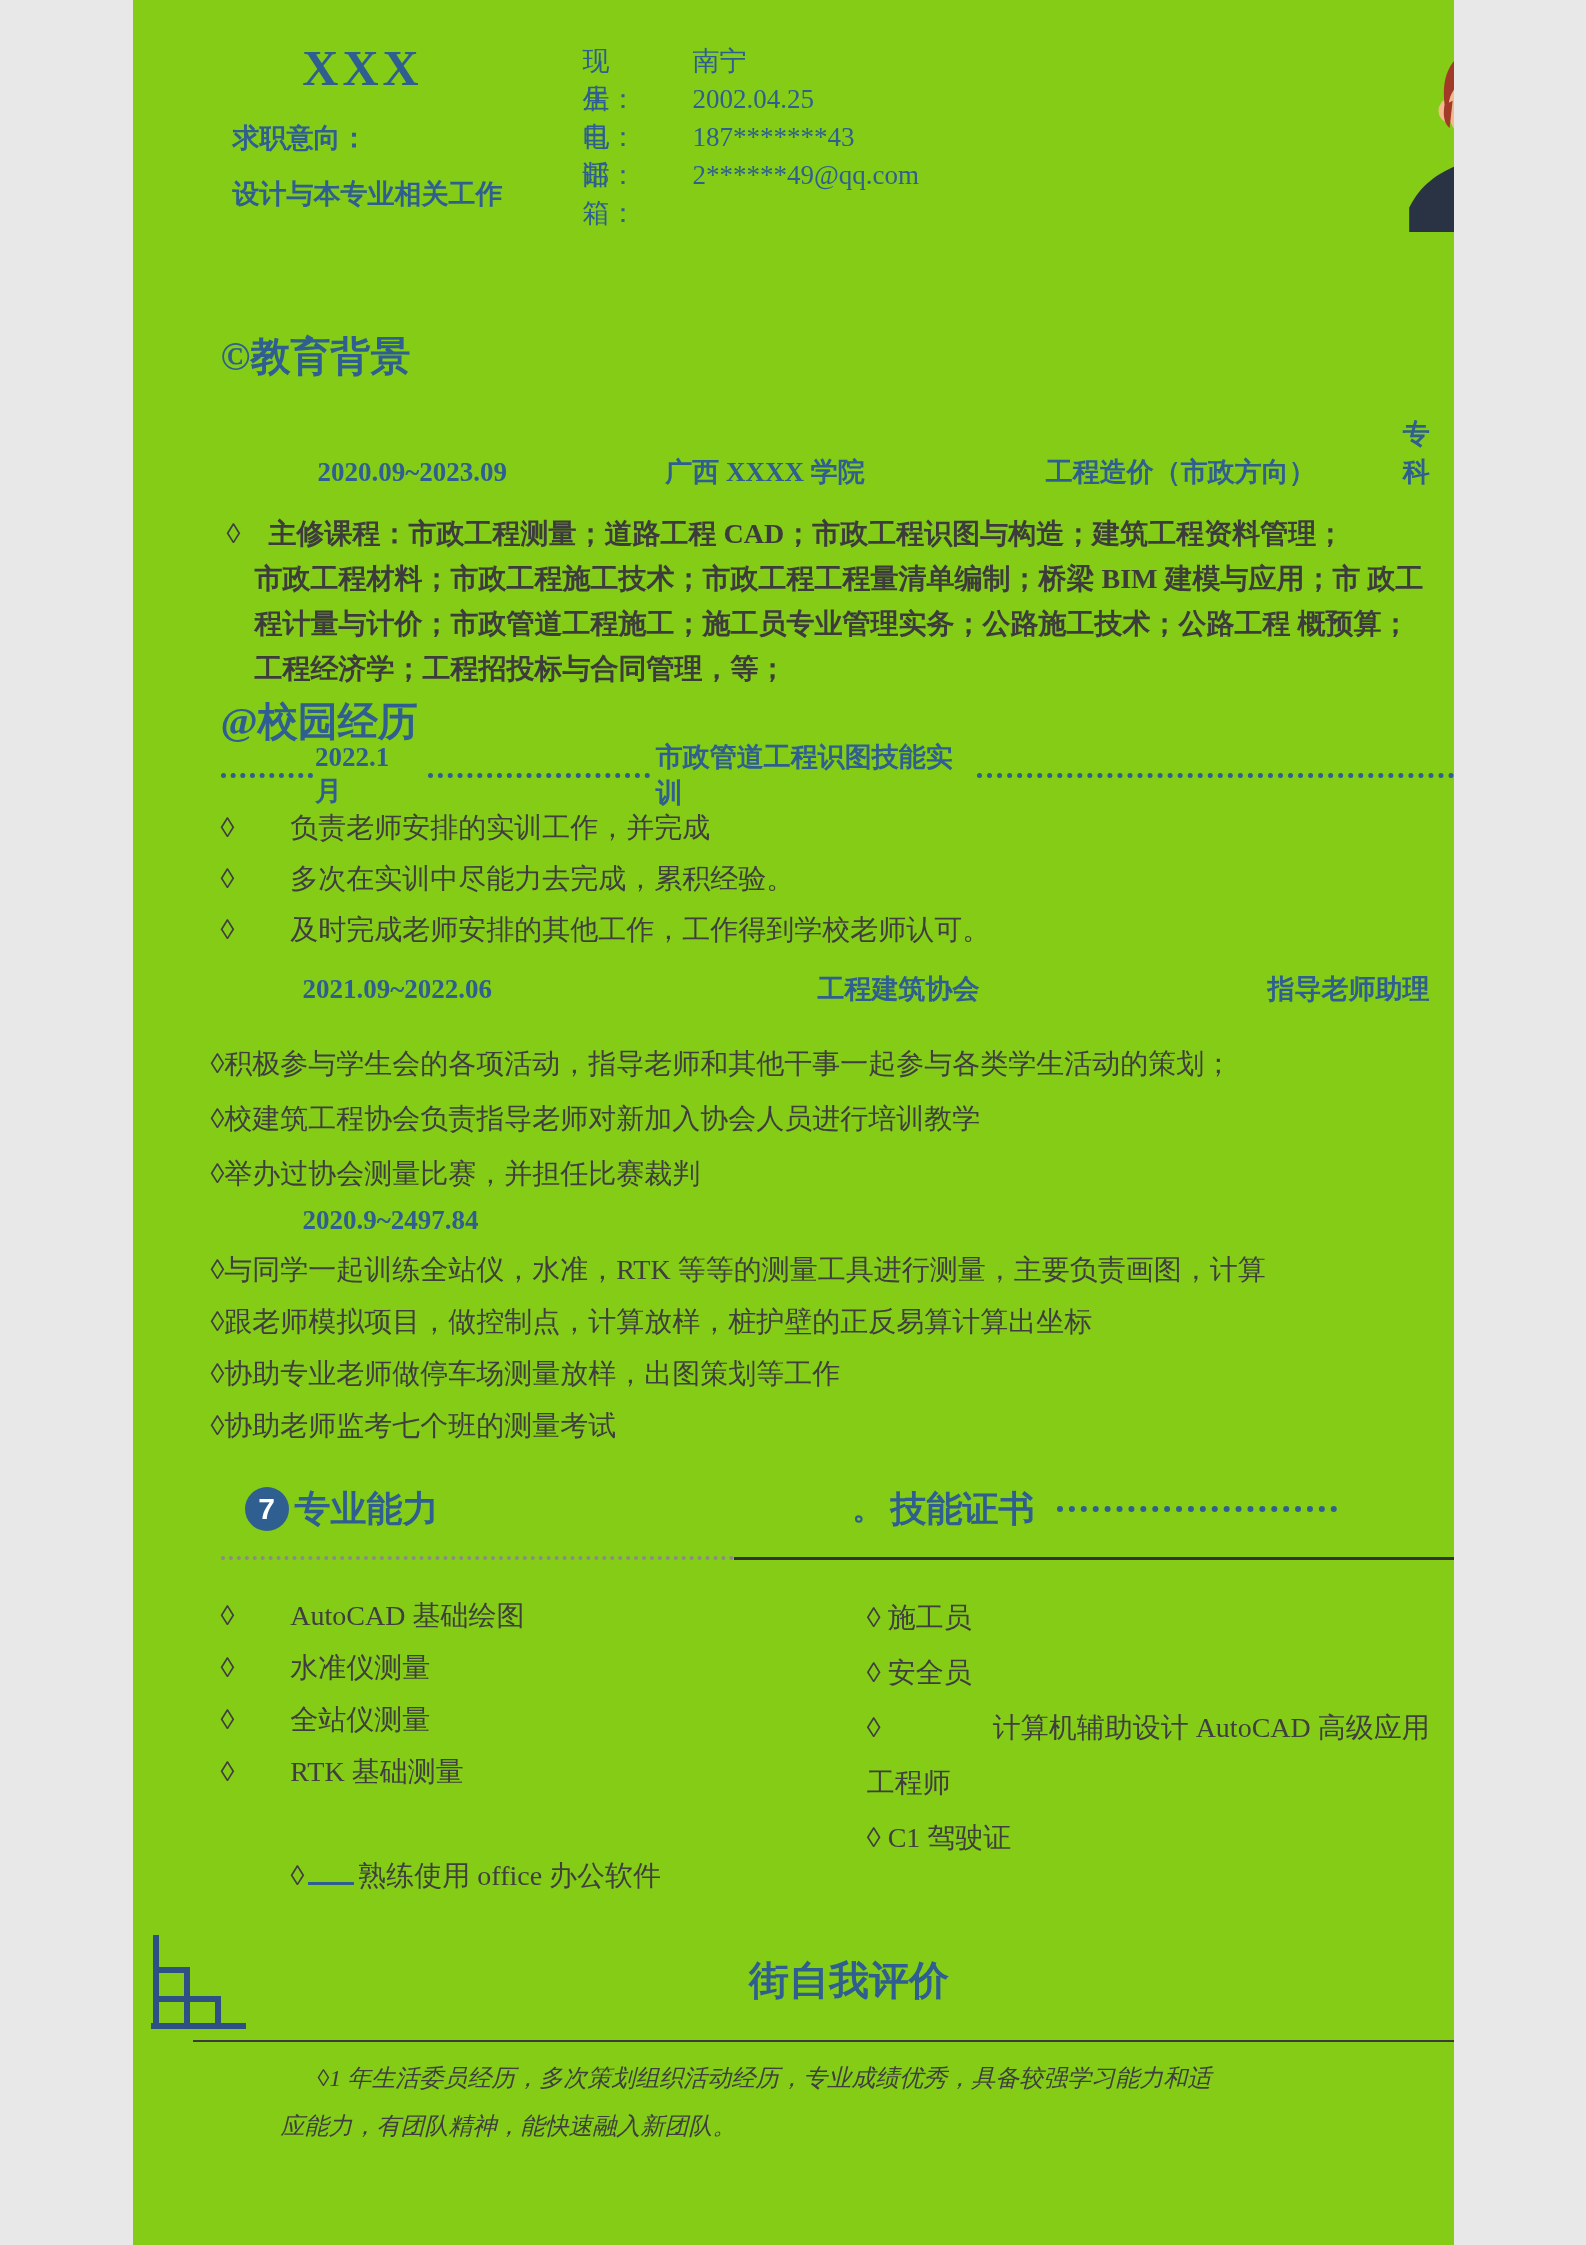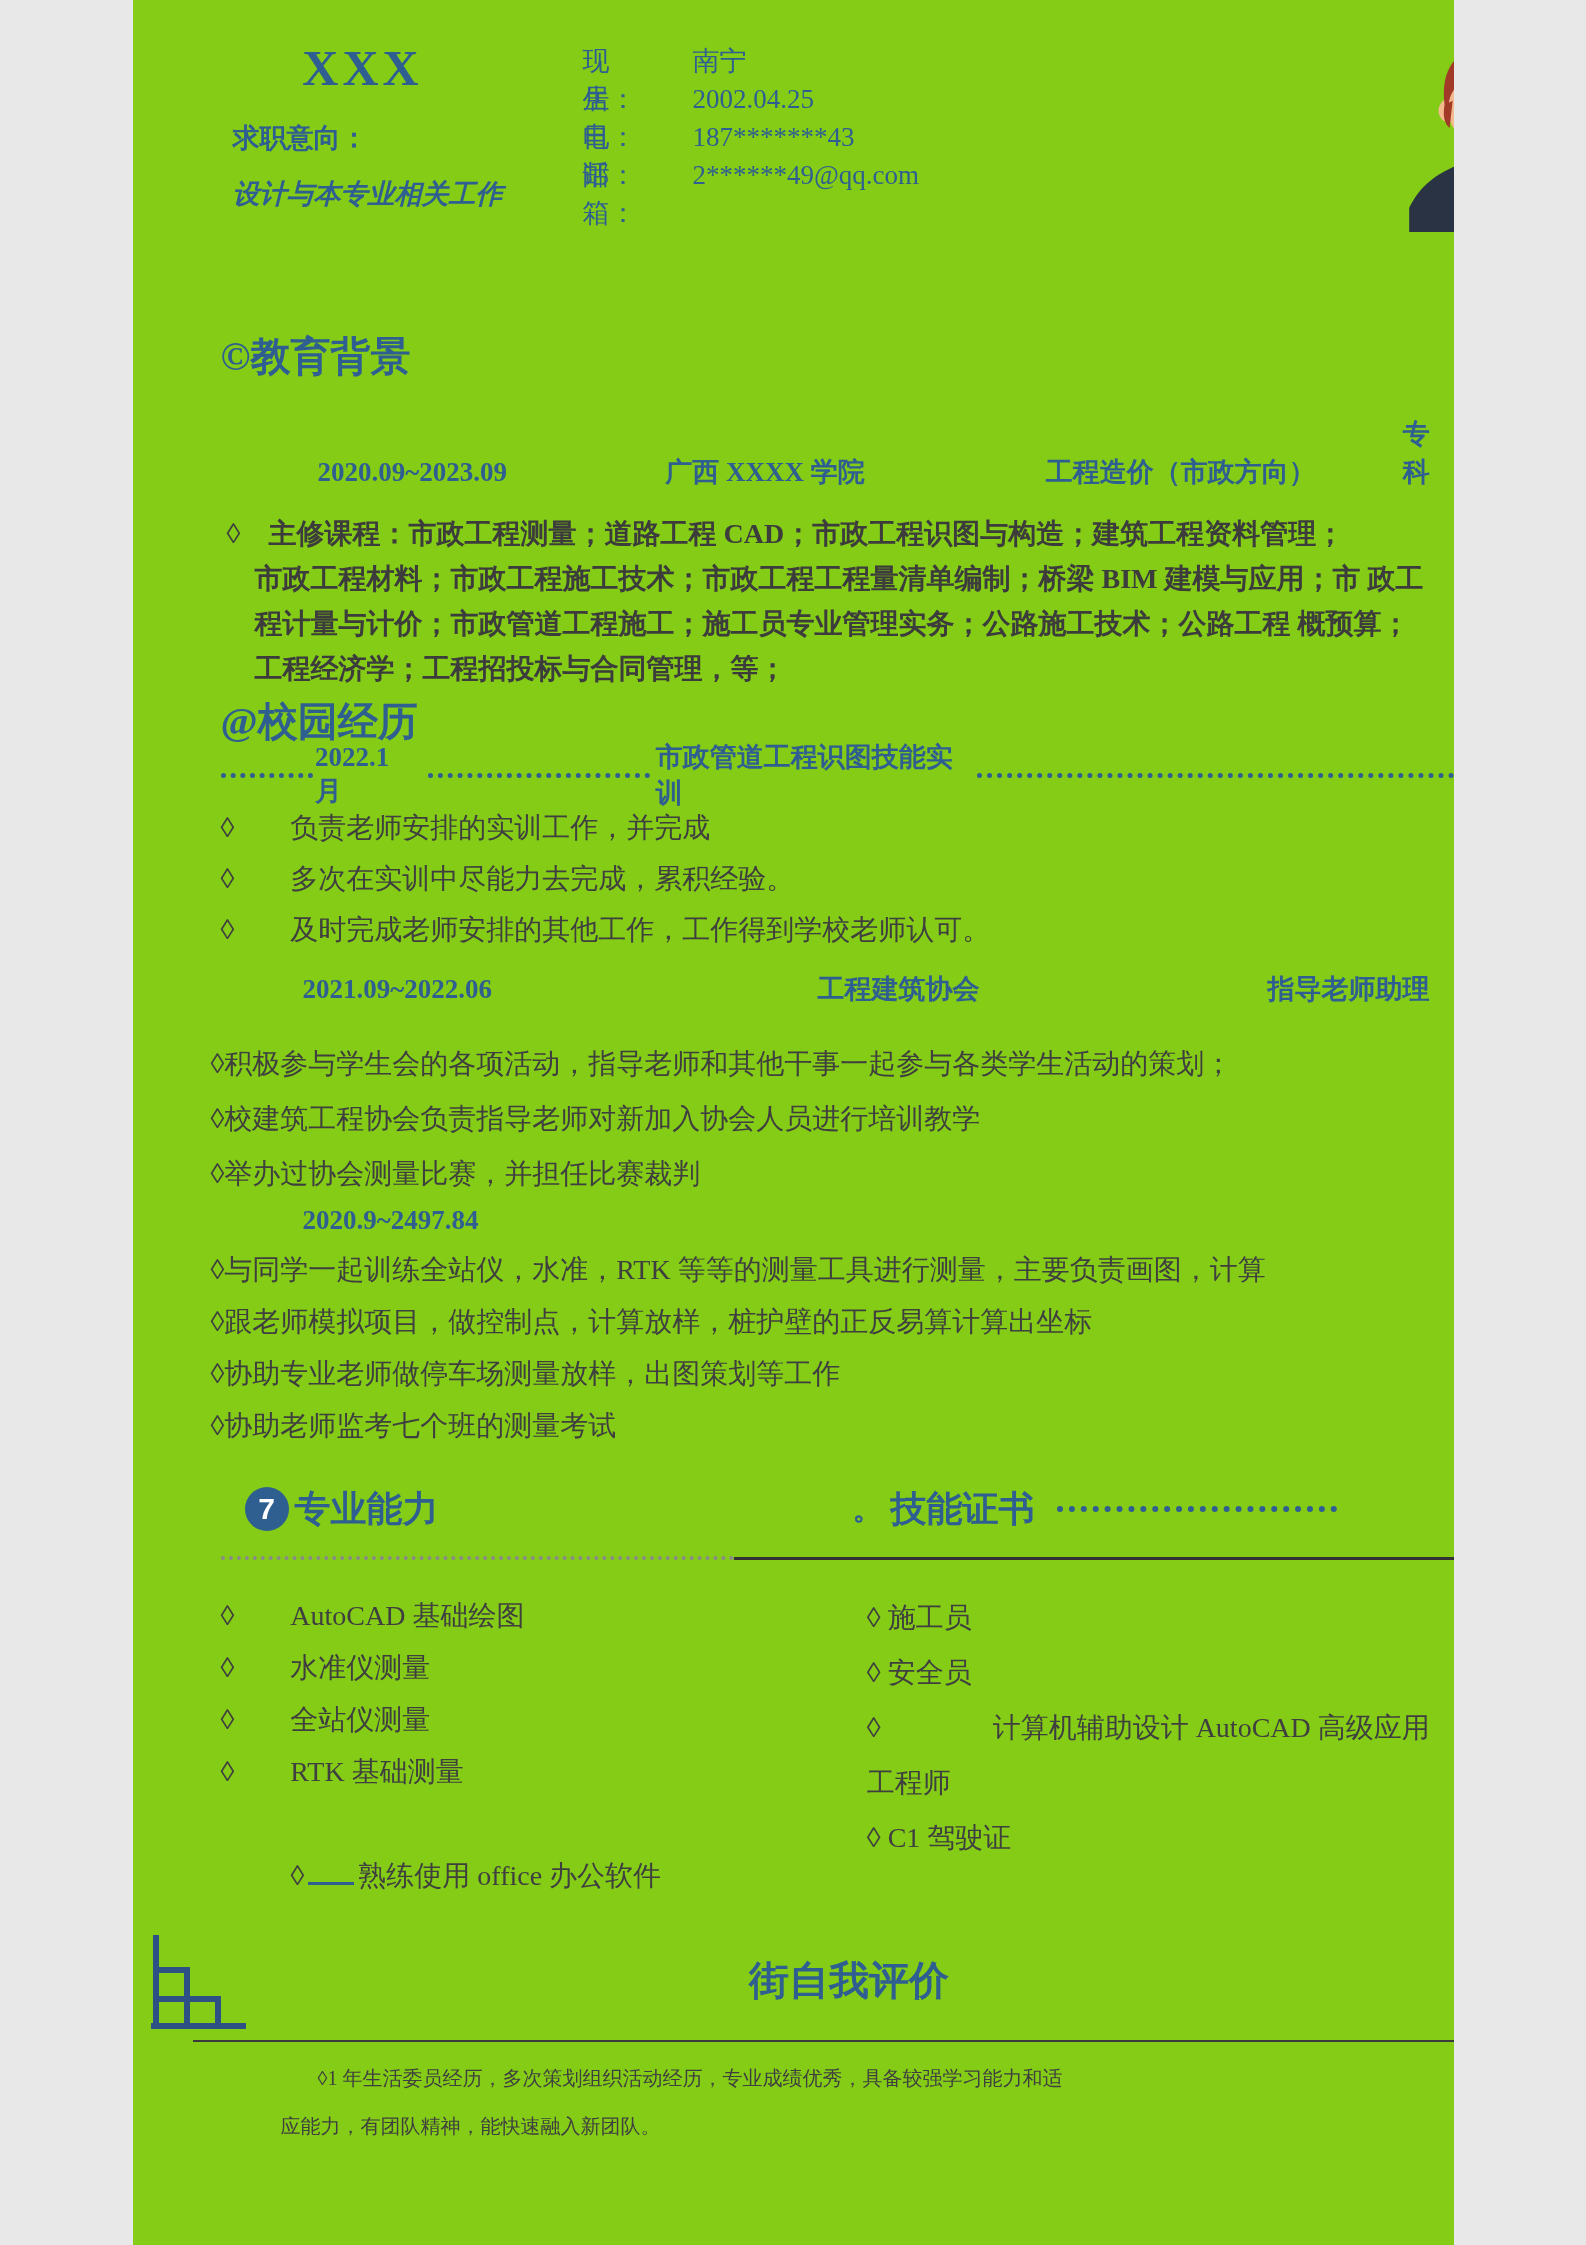--- a/index.html
+++ b/index.html
@@ -10,21 +10,21 @@
     background:#84cc16;
     font-family:"Liberation Serif","DejaVu Serif",serif;
     color:#3f3f3f;
     overflow:hidden;
   }
   
   .hdr{position:relative;height:240px;}
   .name-block{position:absolute;left:60px;top:40px;width:340px;}
   .name{font-size:50px;font-weight:bold;color:#2e5f90;text-align:center;letter-spacing:4px;line-height:56px;}
   .intent-label{margin:24px 0 0 40px;font-size:27px;font-weight:bold;color:#2e5f90;}
-  .intent-value{margin:20px 0 0 40px;font-size:27px;font-weight:bold;color:#2e5f90;font-style:italic;}
+  .intent-value{margin:20px 0 0 40px;font-size:27px;font-weight:bold;color:#2e5f90;}
   .contact-block{position:absolute;left:450px;top:42px;font-size:27px;color:#2e5f90;}
   .contact-row{display:flex;height:38px;line-height:38px;gap:32px;}
   .c-label{width:66px;}
   .c-value{margin-left:12px;}
   .avatar{position:absolute;left:1268px;top:40px;width:172px;height:192px;}
   .square-icon{position:absolute;left:1502px;top:56px;width:24px;height:24px;border:5px solid #2d5184;}
   
   .sec-title{font-size:40px;font-weight:bold;color:#2e5f90;line-height:54px;}
   
   .edu-title{margin:90px 0 0 88px;}
@@ -72,21 +72,21 @@
   .lists-row{display:flex;margin-top:30px;}
   .skills-list{margin-left:88px;width:630px;font-size:28px;color:#3f3f3f;}
   .skills-list .b-row{line-height:52px;}
   .skills-last{line-height:52px;white-space:pre-wrap;}
   .uline{display:inline-block;width:46px;height:20px;border-bottom:3px solid #2e5f90;margin:0 4px;}
   .certs-list{margin-left:75px;font-size:28px;color:#3f3f3f;}
   .certs-list .b-row{line-height:55px;}
   
   .eval-title{margin:0 0 0 112px;text-align:center;}
   .eval-hr{margin:32px 0 0 60px;width:1470px;border:none;border-top:2px solid #3b3b3b;height:0;}
-  .eval-lines{margin-top:12px;font-size:20px;color:#3f3f3f;}
+  .eval-lines{margin-top:12px;font-size:24px;color:#3f3f3f;font-style:italic;}
   .eval-line{line-height:48px;white-space:pre-wrap;}
   .eval-line:first-child{margin-left:185px;}
   .eval-line:nth-child(2){margin-left:148px;}
   
   .corner{position:absolute;}
   .corner-left{left:8px;top:1933px;}
   .corner-right{left:1472px;top:1938px;}
 </style>
 </head>
 <body>

